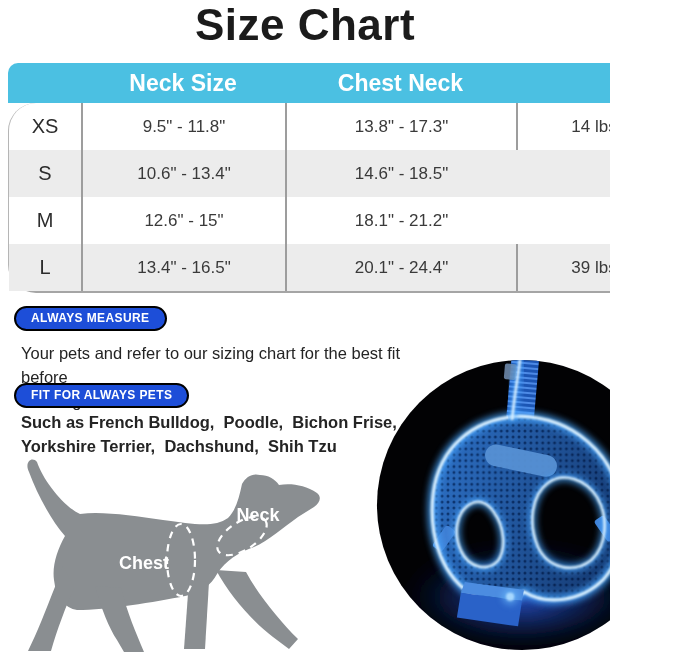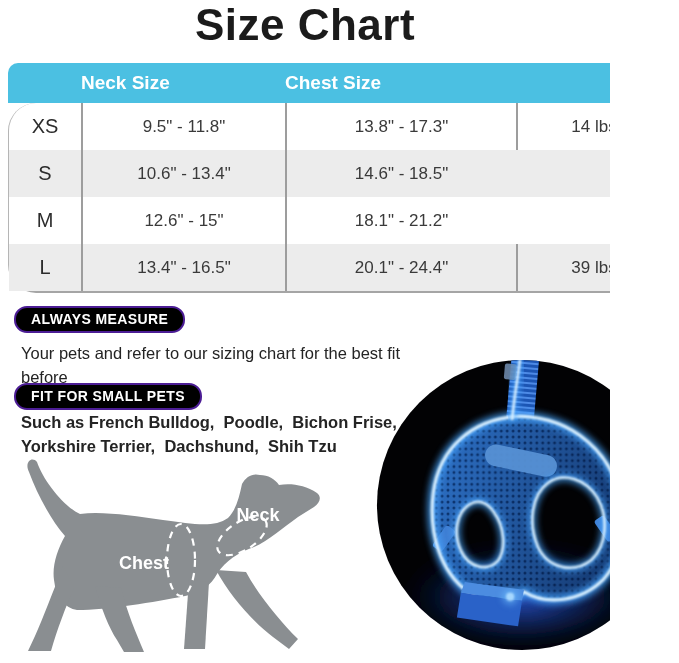--- a/index.html
+++ b/index.html
@@ -29,23 +29,23 @@
   }
   .thead {
     display: grid;
     grid-template-columns: 73px 204px 231px 1fr;
     height: 40px;
     background: #4bc0e2;
     border-radius: 10px 10px 0 0;
     align-items: center;
   }
   .thead .hcell {
-    text-align: left;
+    text-align: center;
     color: #ffffff;
-    font-size: 19px;
+    font-size: 23px;
     font-weight: 700;
   }
   .tbody {
     border-left: 1px solid #b5b5b5;
     border-right: 1px solid #b5b5b5;
     border-bottom: 2px solid #a5a5a5;
     border-radius: 28px;
   }
   .trow {
     display: grid;
@@ -62,28 +62,28 @@
     display: flex;
     align-items: center;
     justify-content: center;
   }
   .tcell.size { font-size: 20px; color: #2c2c2c; }
   .trow .tcell + .tcell { border-left: 2px solid #9d9d9d; }
   
   .badge {
     position: absolute;
     left: 14px;
-    background: #000000;
+    background: #1d4ed8;
     color: #ffffff;
-    font-size: 14px;
+    font-size: 12px;
     font-weight: 700;
     letter-spacing: 0.4px;
     padding: 3px 15px 4px 15px;
     border-radius: 13px;
-    border: 2px solid #4c1d95;
+    border: 2px solid #000000;
   }
   .note-text {
     position: absolute;
     left: 21px;
     width: 385px;
     font-size: 16.5px;
     line-height: 1.45;
     color: #242424;
     white-space: pre-wrap;
   }
@@ -108,21 +108,21 @@
 <body>
 
 <div class="page">
 
   <div class="title">Size Chart</div>
 
   <div class="size-table">
     <div class="thead">
       <div class="hcell"></div>
       <div class="hcell">Neck Size</div>
-      <div class="hcell">Chest Size</div>
+      <div class="hcell">Chest Neck</div>
     </div>
     <div class="tbody">
       <div class="trow">
         <div class="tcell size">XS</div>
         <div class="tcell">9.5" - 11.8"</div>
         <div class="tcell">13.8" - 17.3"</div>
         <div class="tcell">14 lbs</div>
       </div>
       <div class="trow alt">
         <div class="tcell size">S</div>
@@ -140,21 +140,21 @@
         <div class="tcell">20.1" - 24.4"</div>
         <div class="tcell">39 lbs</div>
       </div>
     </div>
   </div>
 
   <div class="badge badge-1">ALWAYS MEASURE</div>
   <div class="note-text text-1">Your pets and refer to our sizing chart for the best fit before
 ordering</div>
 
-  <div class="badge badge-2">FIT FOR SMALL PETS</div>
+  <div class="badge badge-2">FIT FOR ALWAYS PETS</div>
   <div class="note-text text-2">Such as French Bulldog,  Poodle,  Bichon Frise,
 Yorkshire Terrier,  Dachshund,  Shih Tzu</div>
 
   <div class="dog-wrap">
     <svg width="335" height="205" viewBox="0 0 335 205">
       <g fill="#8a8e91">
 
         <path d="M 75 56
                  C 58 48 38 22 32 4
                  C 27 -2 19 4 24 14

